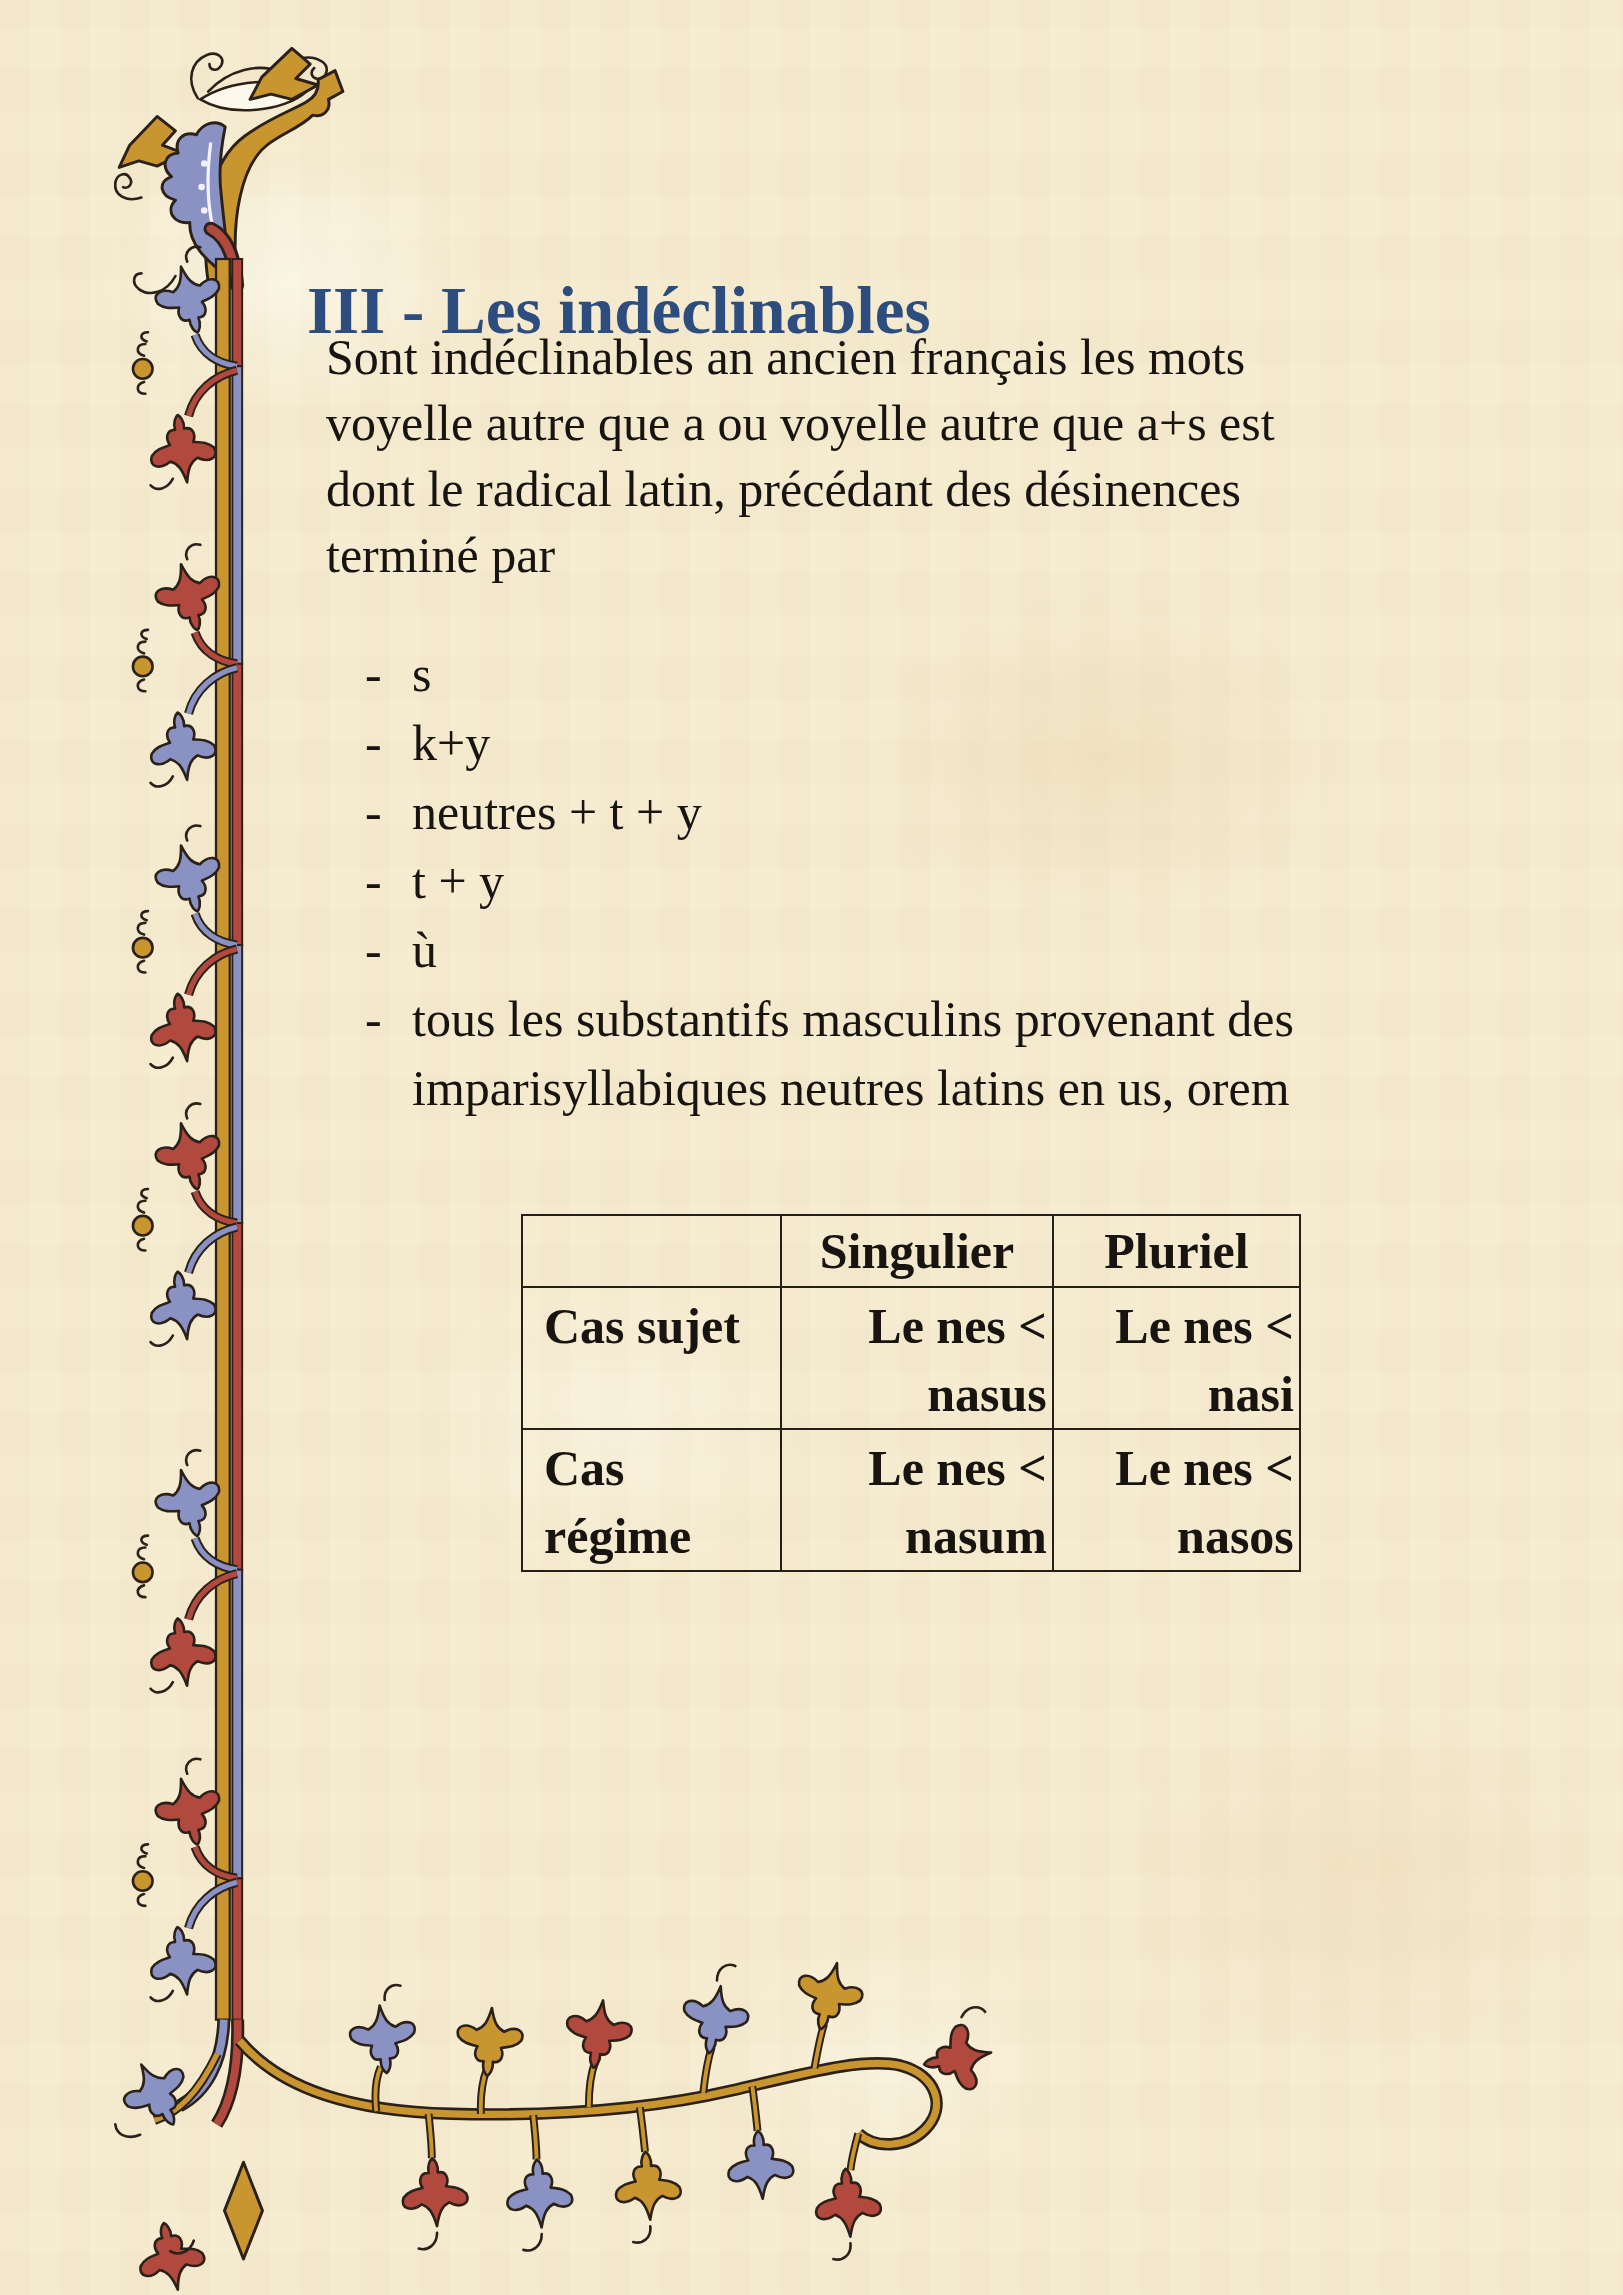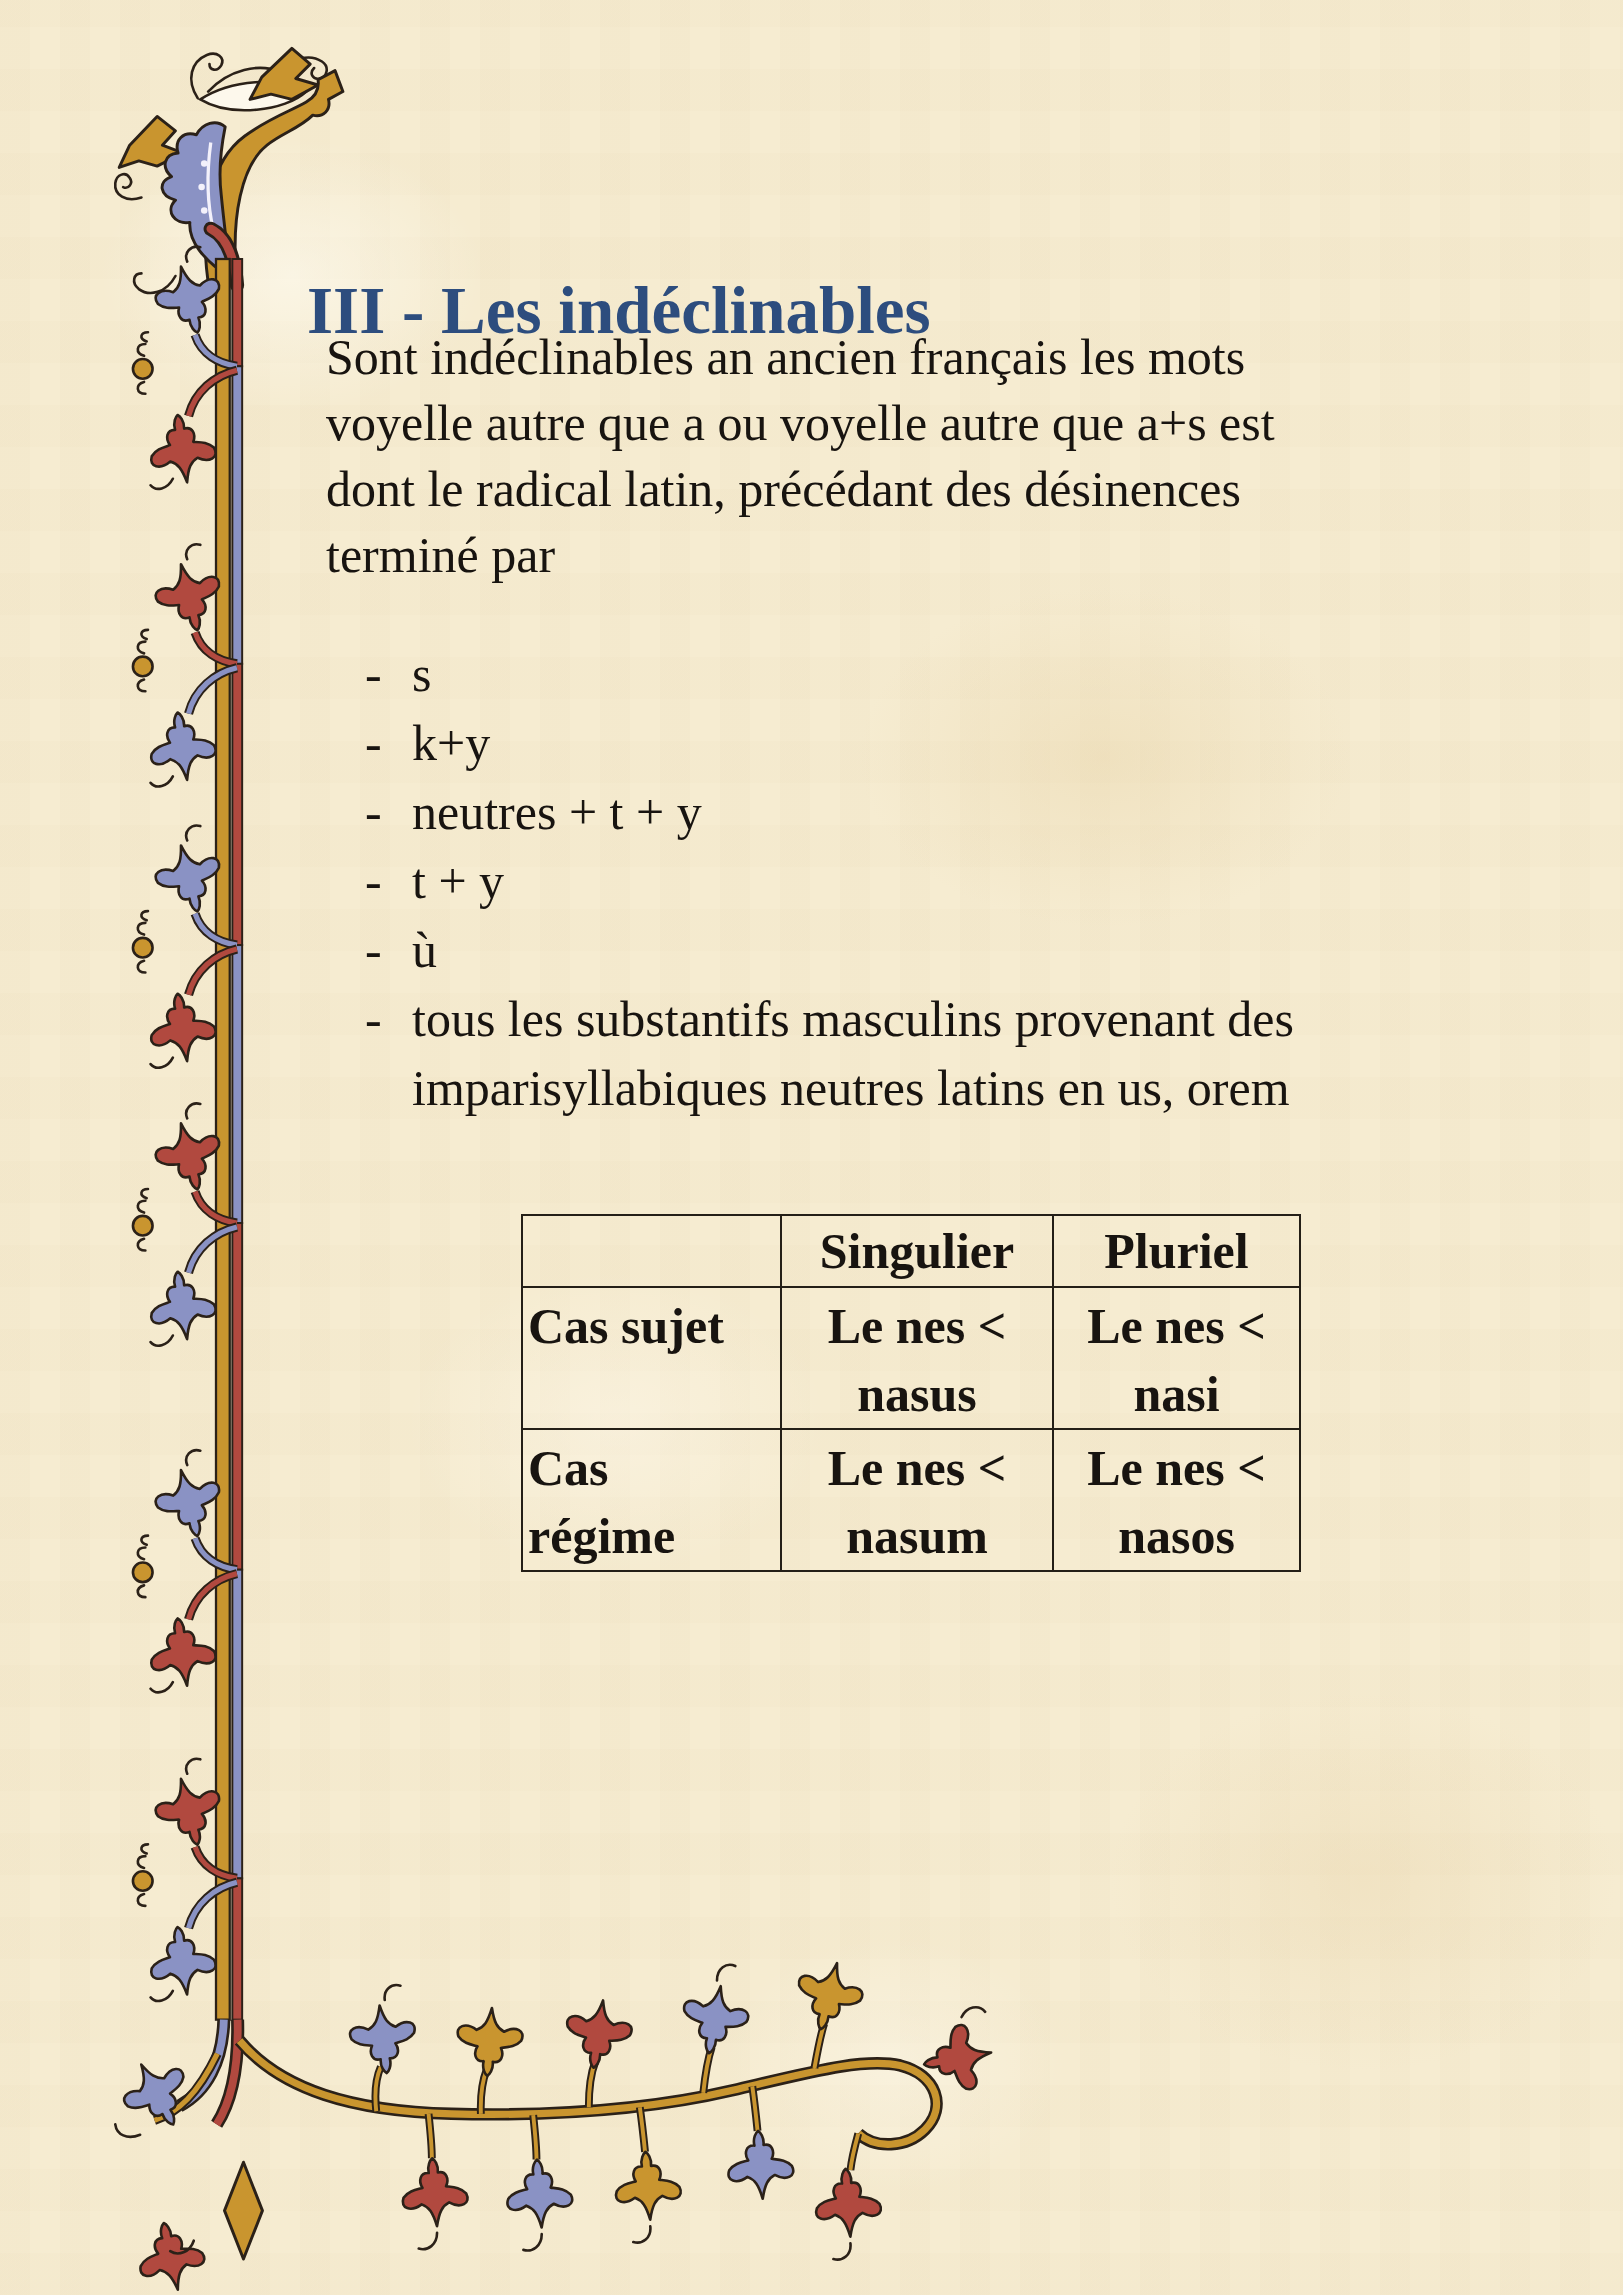--- a/index.html
+++ b/index.html
@@ -64,22 +64,22 @@
     border-collapse:collapse;table-layout:fixed;width:778px;
     font-size:50px;line-height:68px;color:var(--ink);
   }
   .decl-table th,.decl-table td{
     border:2.6px solid #241f17;
     white-space:pre-line;
     font-weight:bold;
     overflow:hidden;
   }
   .decl-table thead th{height:72px;text-align:center;vertical-align:middle;padding:0 5.2px;}
-  .decl-table tbody td{height:141px;vertical-align:top;padding:3.9px 5.2px 0;text-align:center;}
-  .decl-table tbody td.row-label{text-align:left;padding-left:5px;}
+  .decl-table tbody td{height:141px;vertical-align:top;padding:3.9px 5.2px 0;text-align:right;}
+  .decl-table tbody td.row-label{text-align:left;padding-left:21px;}
 </style>
 </head>
 <body>
 
 <div class="page">
 
   <svg class="deco" viewBox="0 0 2481 3509" aria-hidden="true">
     <defs>
       <path id="leaf" d="M0,-56 C5,-34 10,-26 21,-21 C38,-32 55,-25 48,-9 C40,1 28,2 18,4 C24,15 20,28 7,26 C9,38 3,46 0,48 C-3,46 -9,38 -7,26 C-20,28 -24,15 -18,4 C-28,2 -40,1 -48,-9 C-55,-25 -38,-32 -21,-21 C-10,-26 -5,-34 0,-56 Z"></path>
       <g id="ballsquiggle">

